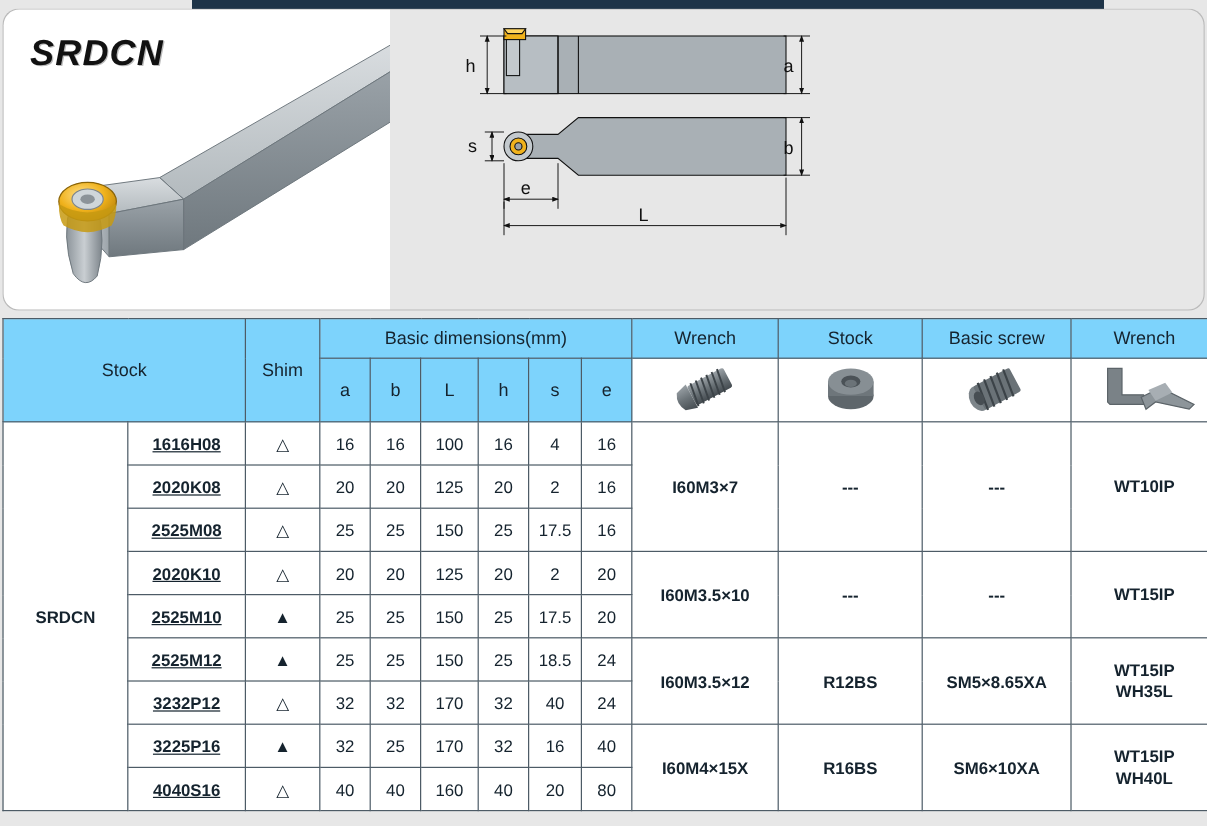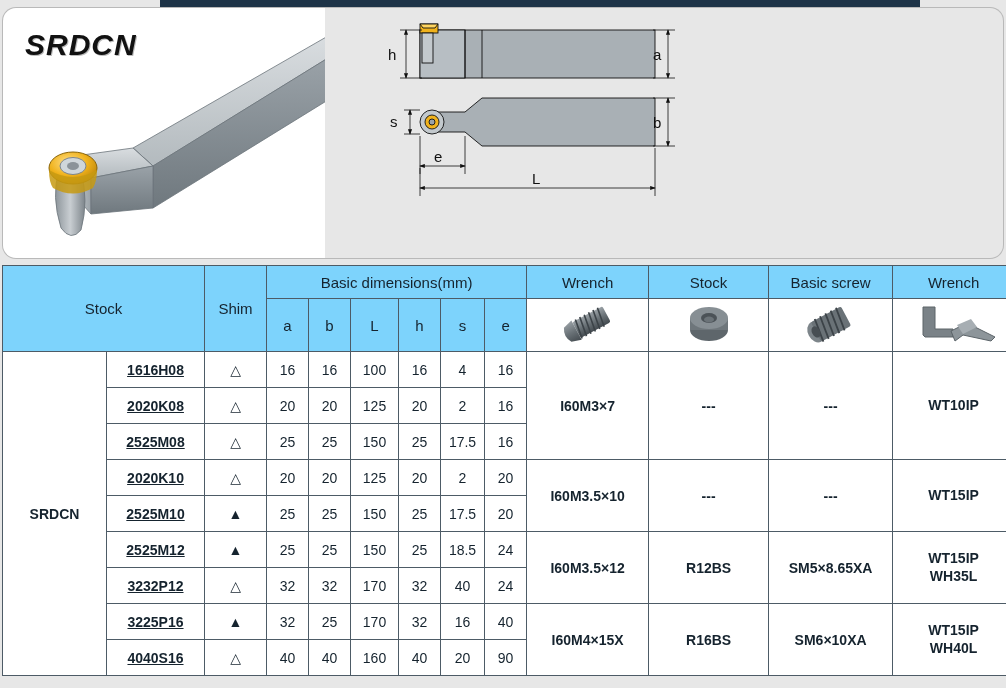--- a/index.html
+++ b/index.html
@@ -406,16 +406,16 @@
         <td class="merged mlast two-line" rowspan="2">WT15IP<br>WH40L</td>
       </tr>
       <tr class="dashrow lastrow">
         <td class="row-td typecell">4040S16</td>
         <td class="row-td tri">△</td>
         <td class="row-td">40</td>
         <td class="row-td">40</td>
         <td class="row-td">160</td>
         <td class="row-td">40</td>
         <td class="row-td">20</td>
-        <td class="row-td">90</td>
+        <td class="row-td">80</td>
       </tr>
     </tbody>
 </table>
 
 </body></html>

